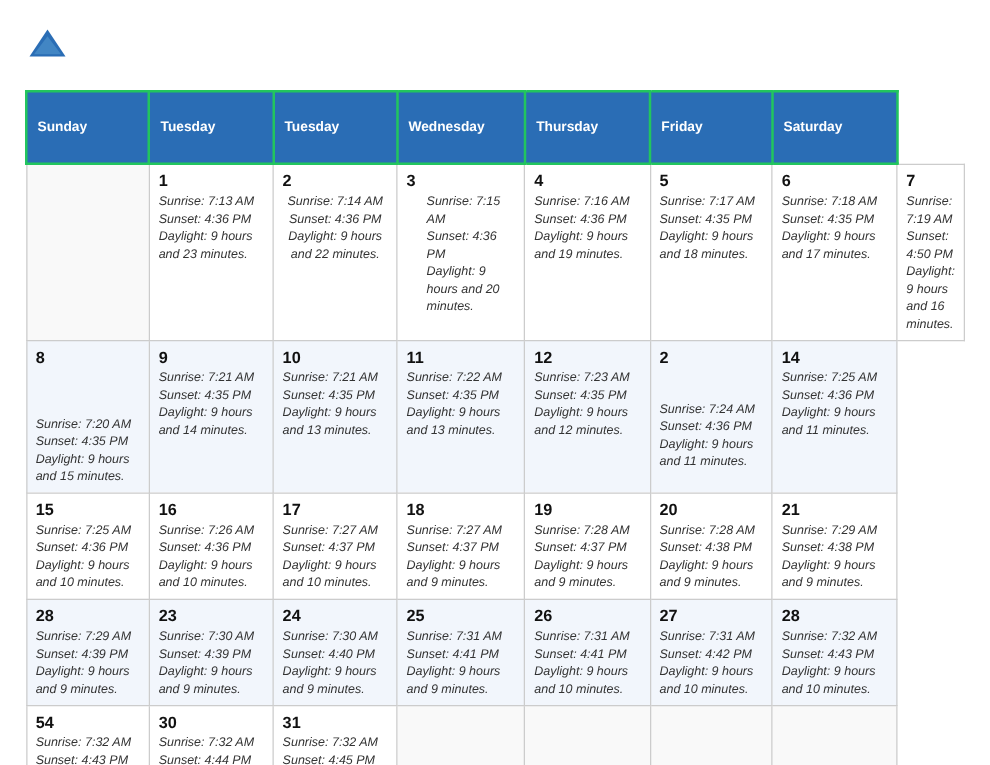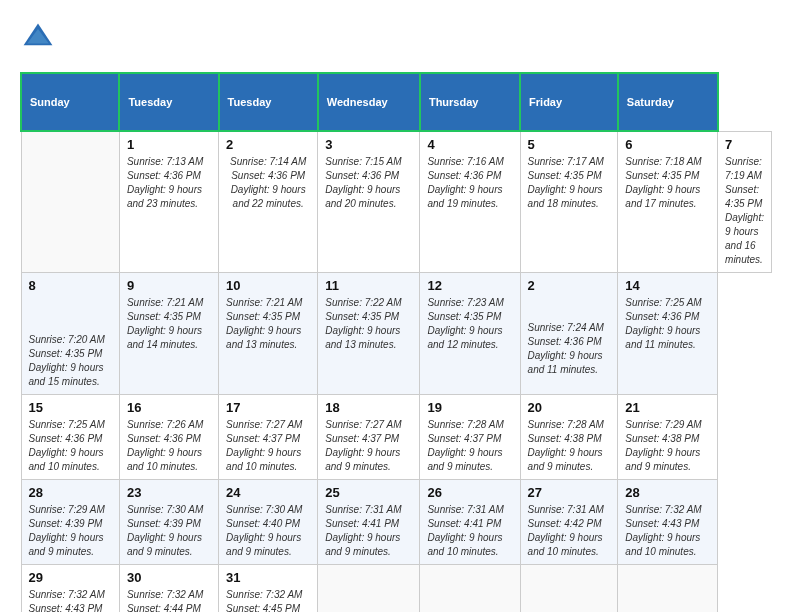--- a/index.html
+++ b/index.html
@@ -129,21 +129,21 @@
 Daylight: 9 hours and 23 minutes.</div>
         </td>
         <td>
           <div class="day-number">2</div>
           <div class="day-info" style="white-space: pre-line; text-align: center;">Sunrise: 7:14 AM
 Sunset: 4:36 PM
 Daylight: 9 hours and 22 minutes.</div>
         </td>
         <td>
           <div class="day-number">3</div>
-          <div class="day-info" style="white-space: pre-line;">Sunrise: 7:15 AM
+          <div class="day-info" style="white-space: pre-line; margin-left: 16px;">Sunrise: 7:15 AM
 Sunset: 4:36 PM
 Daylight: 9 hours and 20 minutes.</div>
         </td>
         <td>
           <div class="day-number">4</div>
           <div class="day-info" style="white-space: pre-line;">Sunrise: 7:16 AM
 Sunset: 4:36 PM
 Daylight: 9 hours and 19 minutes.</div>
         </td>
         <td>
@@ -154,21 +154,21 @@
         </td>
         <td>
           <div class="day-number">6</div>
           <div class="day-info" style="white-space: pre-line;">Sunrise: 7:18 AM
 Sunset: 4:35 PM
 Daylight: 9 hours and 17 minutes.</div>
         </td>
         <td>
           <div class="day-number">7</div>
           <div class="day-info" style="white-space: pre-line;">Sunrise: 7:19 AM
-Sunset: 4:35 PM
+Sunset: 4:50 PM
 Daylight: 9 hours and 16 minutes.</div>
         </td>
       </tr>
       <tr>
         <td>
           <div class="day-number">8</div>
           <div class="day-info" style="white-space: pre-line; margin-top: 40px;">Sunrise: 7:20 AM
 Sunset: 4:35 PM
 Daylight: 9 hours and 15 minutes.</div>
         </td>
@@ -292,21 +292,21 @@
         </td>
         <td>
           <div class="day-number">28</div>
           <div class="day-info" style="white-space: pre-line;">Sunrise: 7:32 AM
 Sunset: 4:43 PM
 Daylight: 9 hours and 10 minutes.</div>
         </td>
       </tr>
       <tr>
         <td>
-          <div class="day-number">29</div>
+          <div class="day-number">54</div>
           <div class="day-info" style="white-space: pre-line;">Sunrise: 7:32 AM
 Sunset: 4:43 PM
 Daylight: 9 hours and 11 minutes.</div>
         </td>
         <td>
           <div class="day-number">30</div>
           <div class="day-info" style="white-space: pre-line;">Sunrise: 7:32 AM
 Sunset: 4:44 PM
 Daylight: 9 hours and 11 minutes.</div>
         </td>

